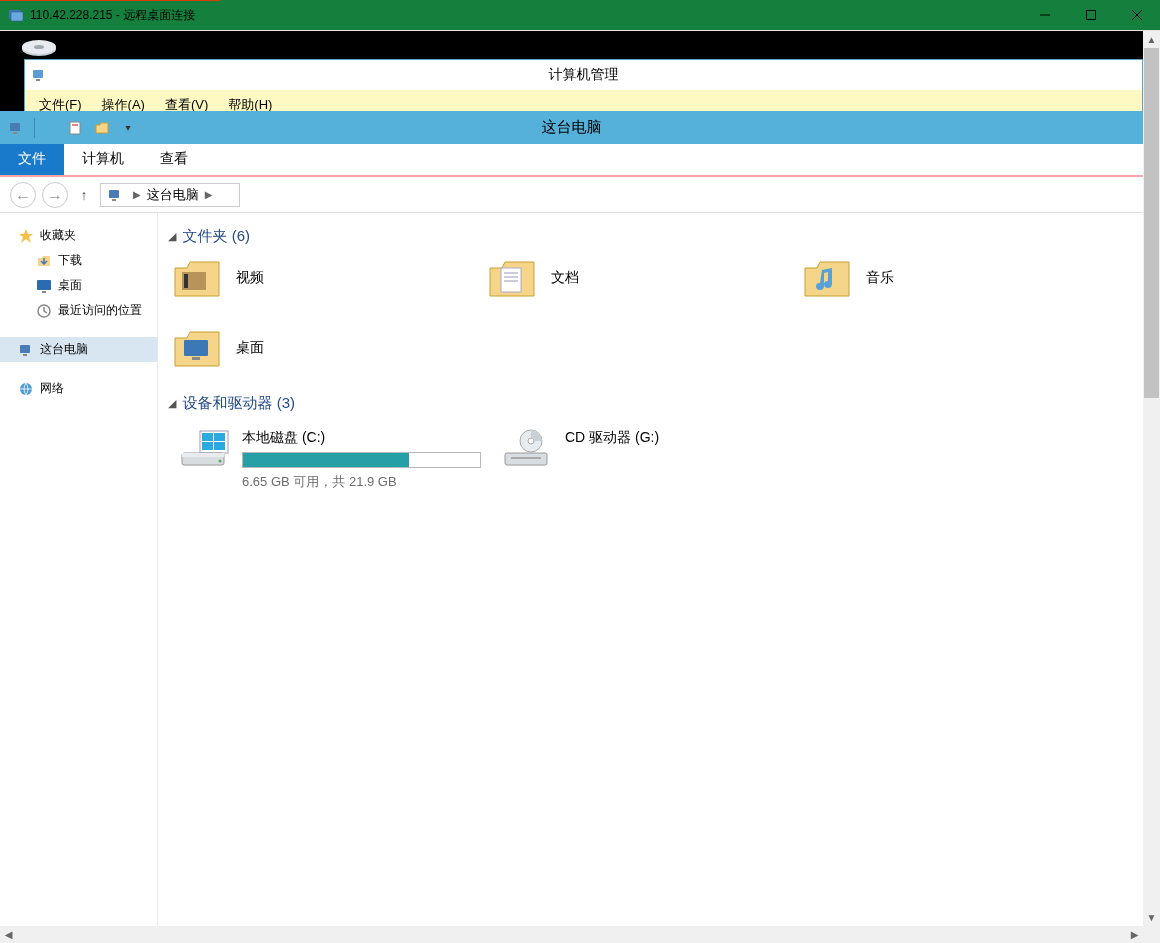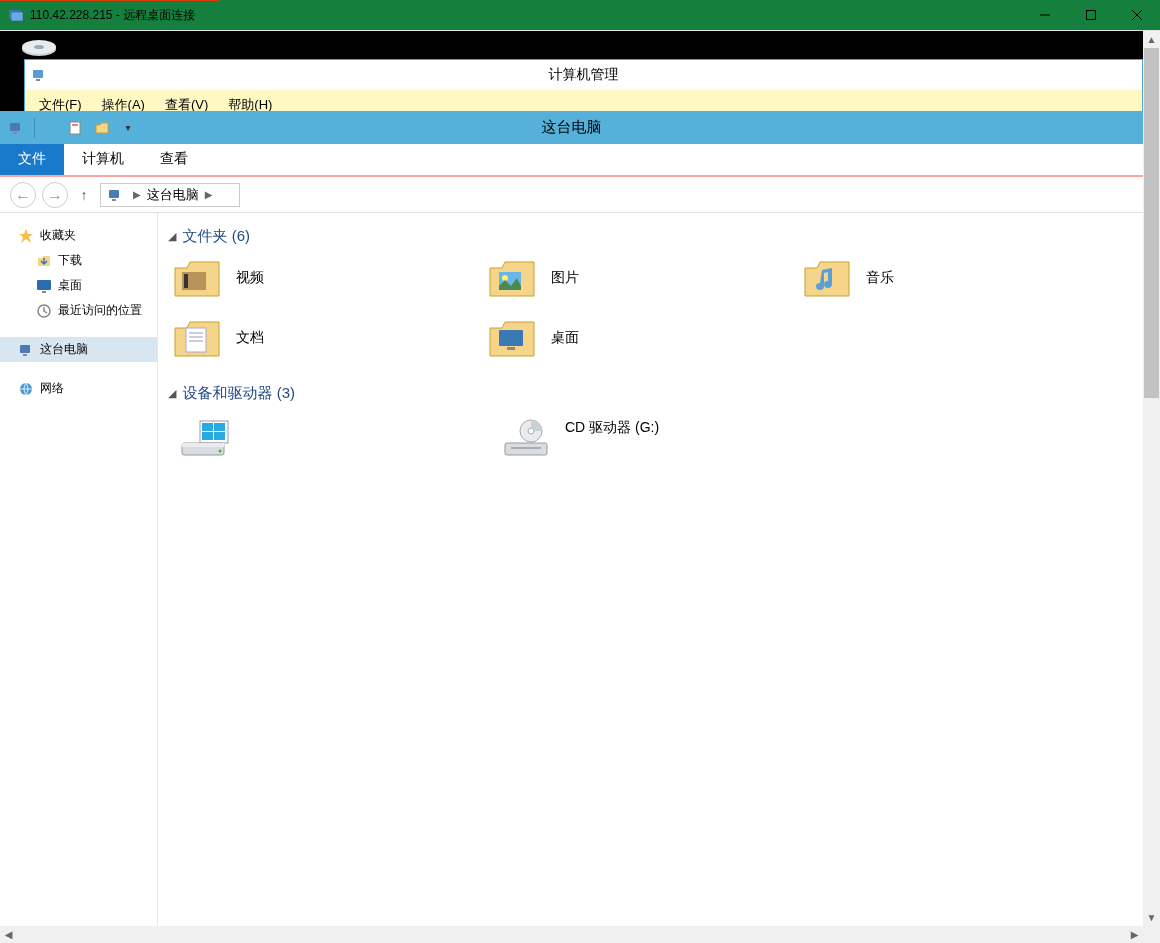--- a/index.html
+++ b/index.html
@@ -60,21 +60,21 @@
 .side-item { display: flex; align-items: center; gap: 6px; padding: 4px 8px 4px 18px; font-size: 12px; cursor: pointer; }
 .side-item.sub { padding-left: 36px; }
 .side-item.selected { background: #d8e6f2; }
 .side-group-gap { height: 14px; }
 .side-icon { width: 16px; height: 16px; flex-shrink: 0; }
 
 .content { flex: 1; padding: 14px 10px; }
 .group-header { display: flex; align-items: center; gap: 6px; color: #234b8a; font-size: 15px; margin-bottom: 10px; cursor: pointer; }
 .group-header .tri { font-size: 11px; color: #555; }
 
-.folder-grid { display: grid; grid-template-columns: repeat(3, 315px); row-gap: 16px; margin-bottom: 24px; padding-left: 4px; }
+.folder-grid { display: grid; grid-template-columns: repeat(3, 315px); row-gap: 26px; margin-bottom: 24px; padding-left: 4px; }
 .folder-item { display: flex; align-items: center; gap: 14px; cursor: pointer; }
 .folder-icon { width: 50px; height: 44px; flex-shrink: 0; }
 .folder-label { font-size: 14px; }
 
 .drives-grid { display: grid; grid-template-columns: repeat(3, 315px); gap: 8px; padding-left: 4px; }
 .drive-item { display: flex; align-items: flex-start; gap: 12px; padding: 6px; cursor: pointer; }
 .drive-item.highlighted { border: 2px solid #e53935; padding: 14px 6px 20px 6px; }
 .drive-icon { width: 52px; height: 40px; flex-shrink:0; }
 .drive-info { flex: 1; }
 .drive-name { font-size: 14px; margin-bottom: 5px; }
@@ -245,42 +245,33 @@
               <span class="folder-icon"><svg viewBox="0 0 50 44">
                     <path d="M3 12 L15 12 L18 6 L47 6 L47 40 L3 40 Z" fill="#f5d58a" stroke="#c9a030"></path>
                     <rect x="10" y="16" width="24" height="18" fill="#b8935a"></rect>
                     <rect x="12" y="18" width="4" height="14" fill="#333"></rect>
                   </svg></span>
               <span class="folder-label">视频</span>
             </div>
             <div class="folder-item">
               <span class="folder-icon"><svg viewBox="0 0 50 44">
                     <path d="M3 12 L15 12 L18 6 L47 6 L47 40 L3 40 Z" fill="#f5d58a" stroke="#c9a030"></path>
-                    <rect x="12" y="16" width="22" height="18" fill="#6bb5e8"></rect>
-                    <circle cx="18" cy="22" r="3" fill="#fff06b"></circle>
-                    <path d="M12 30 L18 24 L24 30 L30 22 L34 30 L34 34 L12 34 Z" fill="#4a8a50"></path>
-                  </svg></span>
-              <span class="folder-label">图片</span>
+                    <rect x="14" y="12" width="20" height="24" fill="#fff" stroke="#aac"></rect>
+                    <line x1="17" y1="17" x2="31" y2="17" stroke="#99b"></line>
+                    <line x1="17" y1="21" x2="31" y2="21" stroke="#99b"></line>
+                    <line x1="17" y1="25" x2="31" y2="25" stroke="#99b"></line>
+                  </svg></span>
+              <span class="folder-label">文档</span>
             </div>
             <div class="folder-item">
               <span class="folder-icon"><svg viewBox="0 0 50 44">
                     <path d="M3 12 L15 12 L18 6 L47 6 L47 40 L3 40 Z" fill="#f5d58a" stroke="#c9a030"></path>
                     <path d="M20 14 L30 12 L30 28 Q30 32 26 32 Q22 32 22 28 Q22 25 26 25 L26 16 L22 17 L22 30 Q22 34 18 34 Q14 34 14 30 Q14 27 18 27 Z" fill="#5aa0d8"></path>
                   </svg></span>
               <span class="folder-label">音乐</span>
-            </div>
-            <div class="folder-item">
-              <span class="folder-icon"><svg viewBox="0 0 50 44">
-                    <path d="M3 12 L15 12 L18 6 L47 6 L47 40 L3 40 Z" fill="#f5d58a" stroke="#c9a030"></path>
-                    <rect x="14" y="12" width="20" height="24" fill="#fff" stroke="#aac"></rect>
-                    <line x1="17" y1="17" x2="31" y2="17" stroke="#99b"></line>
-                    <line x1="17" y1="21" x2="31" y2="21" stroke="#99b"></line>
-                    <line x1="17" y1="25" x2="31" y2="25" stroke="#99b"></line>
-                  </svg></span>
-              <span class="folder-label">文档</span>
             </div>
             <div class="folder-item">
               <span class="folder-icon"><svg viewBox="0 0 50 44">
                     <path d="M3 12 L15 12 L18 6 L47 6 L47 40 L3 40 Z" fill="#f5d58a" stroke="#c9a030"></path>
                     <rect x="12" y="14" width="24" height="16" fill="#3b78b5" rx="1"></rect>
                     <rect x="20" y="31" width="8" height="3" fill="#888"></rect>
                   </svg></span>
               <span class="folder-label">桌面</span>
             </div>
           </div>
@@ -294,20 +285,27 @@
               <span class="drive-icon"><svg viewBox="0 0 52 40">
                     <rect x="22" y="2" width="28" height="22" fill="#fff" stroke="#99b"></rect>
                     <rect x="24" y="4" width="11" height="8" fill="#29abe2"></rect>
                     <rect x="36" y="4" width="11" height="8" fill="#29abe2"></rect>
                     <rect x="24" y="13" width="11" height="8" fill="#29abe2"></rect>
                     <rect x="36" y="13" width="11" height="8" fill="#29abe2"></rect>
                     <rect x="4" y="24" width="42" height="12" rx="2" fill="#d8dde2" stroke="#999"></rect>
                     <rect x="4" y="24" width="42" height="4" fill="#e8ecf0"></rect>
                     <circle cx="42" cy="32" r="1.5" fill="#5a5"></circle>
                   </svg></span>
+              <div class="drive-info">
+                <div class="drive-name">本地磁盘 (C:)</div>
+                <div class="drive-bar">
+                    <div class="drive-fill" style="width:70%"></div>
+                  </div>
+                <div class="drive-status">6.65 GB 可用，共 21.9 GB</div>
+              </div>
             </div>
             <div class="drive-item">
               <span class="drive-icon"><svg viewBox="0 0 52 40">
                     <circle cx="30" cy="12" r="11" fill="#e8ecf0" stroke="#aaa"></circle>
                     <circle cx="30" cy="12" r="3" fill="#fff" stroke="#aaa"></circle>
                     <path d="M30 1 A11 11 0 0 1 41 12 L33 12 A3 3 0 0 0 30 9 Z" fill="#c8d0d8"></path>
                     <rect x="4" y="24" width="42" height="12" rx="2" fill="#d8dde2" stroke="#999"></rect>
                     <rect x="10" y="28" width="30" height="2" fill="#aaa"></rect>
                   </svg></span>
               <div class="drive-info">

